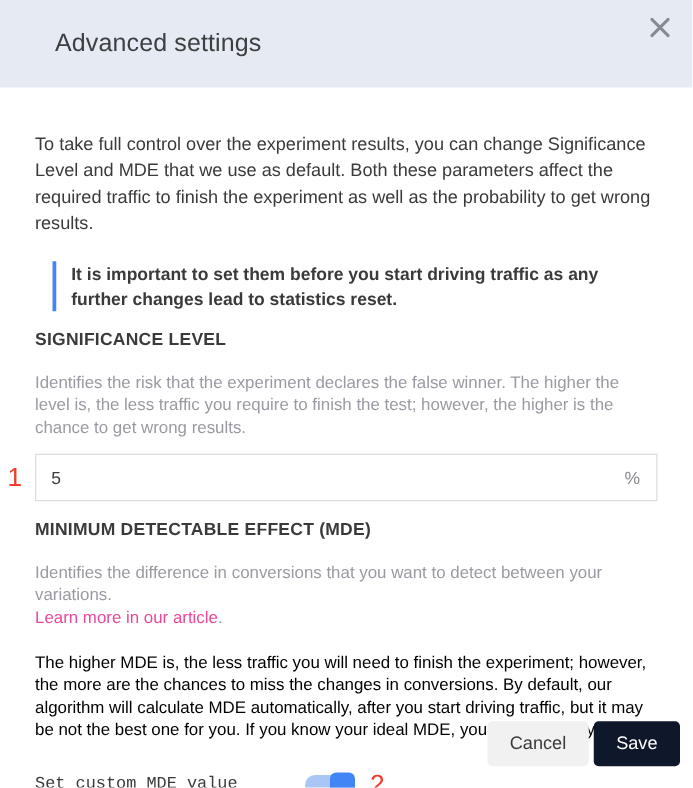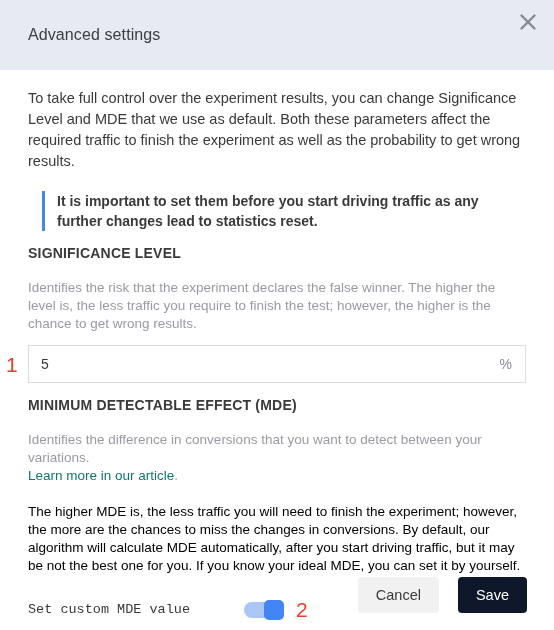--- a/index.html
+++ b/index.html
@@ -23,24 +23,24 @@
   }
   
   .dialog-header {
     position: relative;
     height: 70px;
     background: #e6eaf2;
     display: flex;
     align-items: center;
   }
   .dialog-title {
-    font-size: 16px;
+    font-size: 20px;
     color: #3c4043;
     font-weight: 400;
-    margin-left: 28px;
+    margin-left: 44px;
     letter-spacing: 0.1px;
   }
   .close-icon {
     position: absolute;
     top: 8px;
     right: 12px;
     width: 28px;
     height: 28px;
     display: flex;
     align-items: center;
@@ -48,21 +48,21 @@
     cursor: pointer;
   }
   .close-icon svg { display: block; }
   
   .dialog-body {
     padding: 0 28px;
     box-sizing: border-box;
   }
   .intro {
     margin: 0;
-    padding-top: 18px;
+    padding-top: 36px;
     font-size: 14.5px;
     line-height: 21px;
     color: #3a3a3c;
   }
   .callout {
     margin-top: 19px;
     padding-left: 12px;
     border-left: 3px solid #4285f4;
     font-size: 14px;
     line-height: 20px;
@@ -80,21 +80,21 @@
   .section-desc {
     margin-top: 18px;
     font-size: 13.5px;
     line-height: 18px;
     color: #9a9aa2;
   }
   .section-desc.muted-blue {
     color: #000000;
   }
   .link {
-    color: #0f766e;
+    color: #ec4899;
     text-decoration: none;
     cursor: pointer;
   }
   
   .field-row {
     position: relative;
     margin-top: 12px;
   }
   .marker {
     position: absolute;
@@ -163,25 +163,25 @@
   }
   .toggle-marker {
     color: #ef3b2d;
     font-size: 21px;
     line-height: 1;
     margin-left: 12px;
   }
   
   .dialog-footer {
     position: absolute;
-    right: 27px;
+    right: 10px;
     bottom: 17px;
     display: flex;
     align-items: flex-start;
-    gap: 19px;
+    gap: 4px;
   }
   .btn {
     border: 0;
     border-radius: 4px;
     font-family: "Liberation Sans", sans-serif;
     font-size: 14.5px;
     padding: 0 18px;
     height: 36px;
     cursor: pointer;
   }

